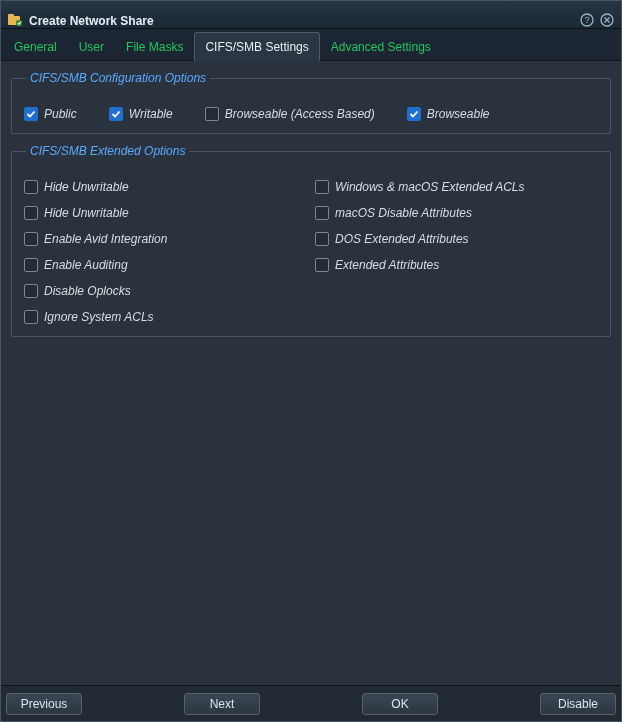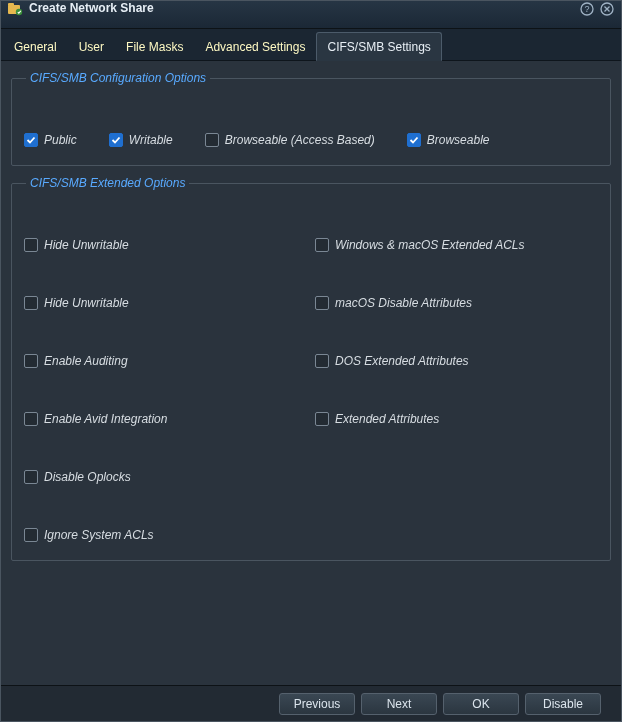--- a/index.html
+++ b/index.html
@@ -17,40 +17,40 @@
     height: 722px;
     background: linear-gradient(to bottom, #1a2530 0%, #1f2730 100%);
     border: 1px solid #4a5560;
     display: flex;
     flex-direction: column;
   }
   .titlebar {
     height: 28px;
     background: linear-gradient(to bottom, #263544, #1b2836);
     display: flex;
-    align-items: flex-start;
+    align-items: flex-end;
     padding: 0 6px;
     border-bottom: 1px solid #0d1216;
   }
   .titlebar .icon { width: 16px; height: 16px; margin-right: 6px; display:inline-flex; align-items:center; justify-content:center;}
   .titlebar .title { color: #e6eef5; font-weight: bold; font-size: 12px; flex: 1; }
   .titlebar .win-btn {
     width: 16px; height: 16px; margin-left: 4px; cursor: pointer;
     display: inline-flex; align-items: center; justify-content: center;
     color: #9fb2c4;
   }
   .tabbar {
     display: flex;
     background: #1b2632;
     border-bottom: 1px solid #0e151c;
     padding-left: 2px;
   }
   .tab {
     padding: 7px 10px 6px 10px;
-    color: #fef9c3;
+    color: #22c55e;
     cursor: pointer;
     border: 1px solid transparent;
     border-bottom: none;
     margin-top: 3px;
     font-size: 12px;
   }
   .tab.active {
     background: #2a3642;
     border: 1px solid #4c5b6a;
     border-bottom: 1px solid #2a3642;
@@ -78,25 +78,24 @@
     padding: 0 4px;
     margin-left: 2px;
   }
   .row-opts {
     display: flex;
     flex-wrap: wrap;
     gap: 0;
   }
   .chk {
     display: flex;
-    align-items: center;
+    align-items: flex-end;
     height: 26px;
     color: #d7dde2;
     cursor: pointer;
-    margin-top: 32px;
   }
   .chk .box {
     width: 14px; height: 14px;
     border: 1px solid #7a8794;
     border-radius: 2px;
     margin-right: 6px;
     background: #232b33;
     display:inline-flex; align-items:center; justify-content:center;
   }
   .chk.checked .box {
@@ -109,23 +108,23 @@
   .adv-grid {
     display: grid;
     grid-template-columns: 1fr 1fr;
     column-gap: 8px;
   }
   .footer {
     height: 36px;
     background: #222a33;
     border-top: 1px solid #0d1216;
     display: flex;
-    justify-content: flex-end;
+    justify-content: space-between;
     align-items: center;
-    padding: 0 20px;
+    padding: 0 5px;
     gap: 6px;
   }
   .btn {
     min-width: 76px;
     height: 22px;
     background: linear-gradient(to bottom, #3a4753, #2b3640);
     border: 1px solid #55616d;
     border-radius: 3px;
     color: #dbe4ec;
     font-size: 12px;
@@ -159,22 +158,22 @@
           <circle cx="7" cy="7" r="6" fill="none" stroke="#9fb2c4" stroke-width="1.3"></circle>
           <path d="M4.5 4.5 L9.5 9.5 M9.5 4.5 L4.5 9.5" stroke="#9fb2c4" stroke-width="1.3"></path>
         </svg>
     </span>
   </div>
 
   <div class="tabbar">
     <div class="tab"><span>General</span></div>
     <div class="tab"><span>User</span></div>
     <div class="tab"><span>File Masks</span></div>
+    <div class="tab active"><span>CIFS/SMB Settings</span></div>
     <div class="tab"><span>Advanced Settings</span></div>
-    <div class="tab active"><span>CIFS/SMB Settings</span></div>
   </div>
 
   <div class="content">
 
     <fieldset class="group">
       <legend>CIFS/SMB Configuration Options</legend>
       <div class="row-opts config-row">
         <label class="chk checked">
           <span class="box">
               <svg width="10" height="10" viewBox="0 0 10 10">
@@ -213,25 +212,25 @@
           <label class="chk">
               <span class="box"></span>
               <span>Hide Unwritable</span>
             </label>
           <label class="chk">
               <span class="box"></span>
               <span>Hide Unwritable</span>
             </label>
           <label class="chk">
               <span class="box"></span>
+              <span>Enable Avid Integration</span>
+            </label>
+          <label class="chk">
+              <span class="box"></span>
               <span>Enable Auditing</span>
-            </label>
-          <label class="chk">
-              <span class="box"></span>
-              <span>Enable Avid Integration</span>
             </label>
           <label class="chk">
               <span class="box"></span>
               <span>Disable Oplocks</span>
             </label>
           <label class="chk">
               <span class="box"></span>
               <span>Ignore System ACLs</span>
             </label>
         </div>

